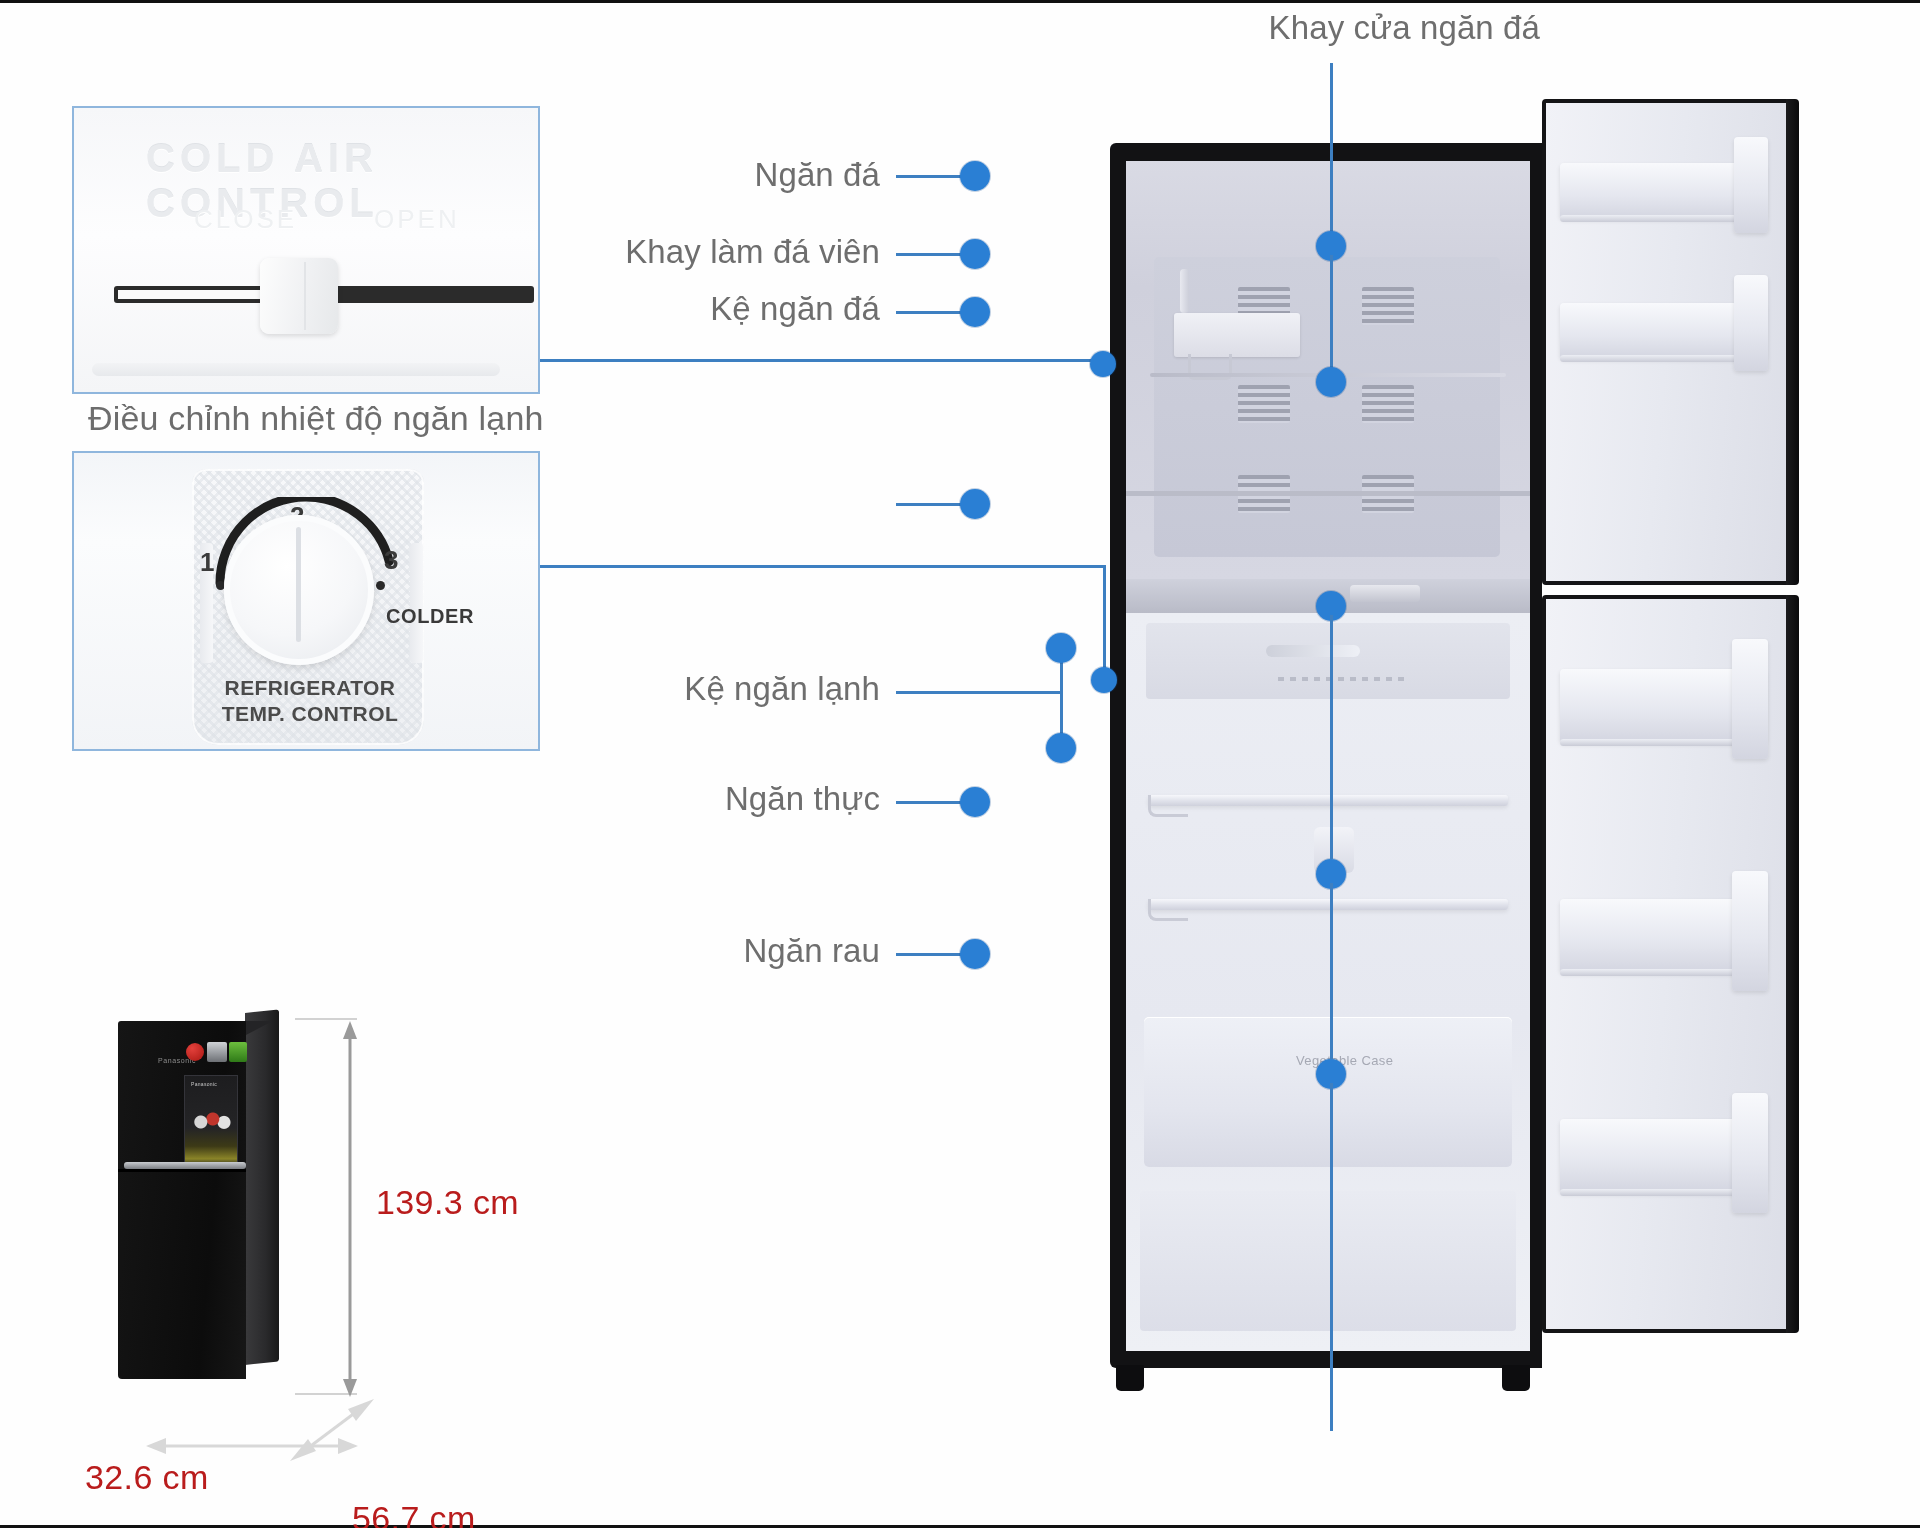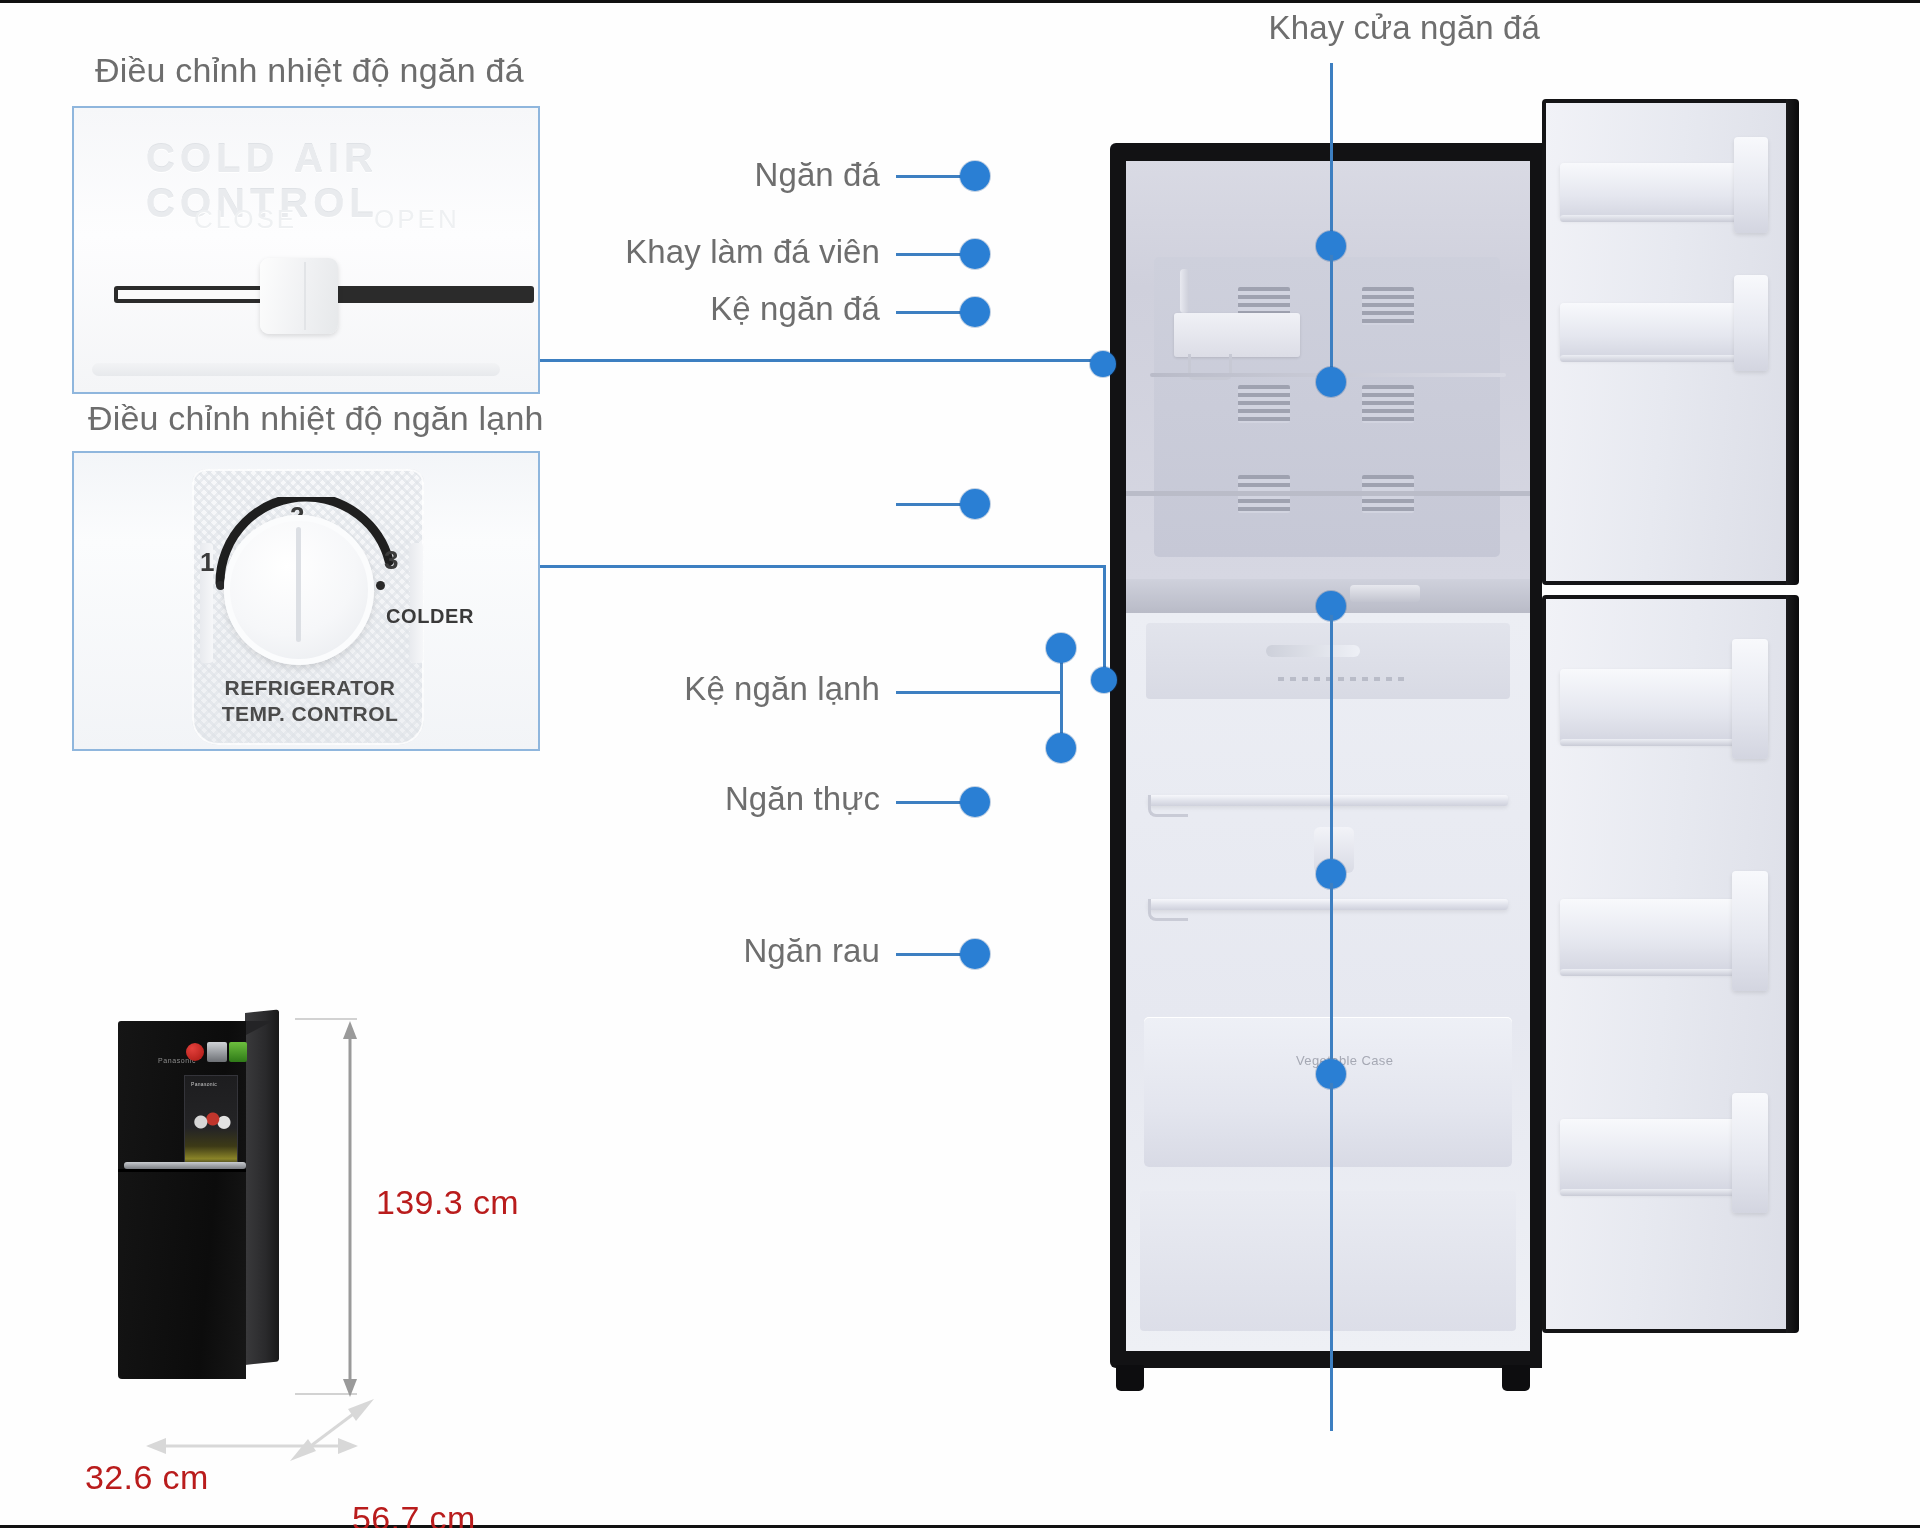--- a/index.html
+++ b/index.html
@@ -458,21 +458,20 @@
     height: 7px;
     background: linear-gradient(180deg,#eceef4,#c9cbd6);
     border-radius: 4px;
   }
 </style>
 </head>
 <body>
 
 <div id="stage">
 
-  <div class="panel-title" style="left:95px; top:48px;">Điều chỉnh nhiệt độ ngăn đá</div>
 
   <div class="panel" style="left:72px; top:103px; width:468px; height:288px;">
     <div class="cac-bg"></div>
     <div class="cac-emboss">COLD AIR CONTROL</div>
     <div class="cac-sub">CLOSE</div>
     <div class="cac-sub2">OPEN</div>
     <div class="cac-track-l"></div>
     <div class="cac-track-r"></div>
     <div class="cac-knob"></div>
     <div class="cac-shelf"></div>

